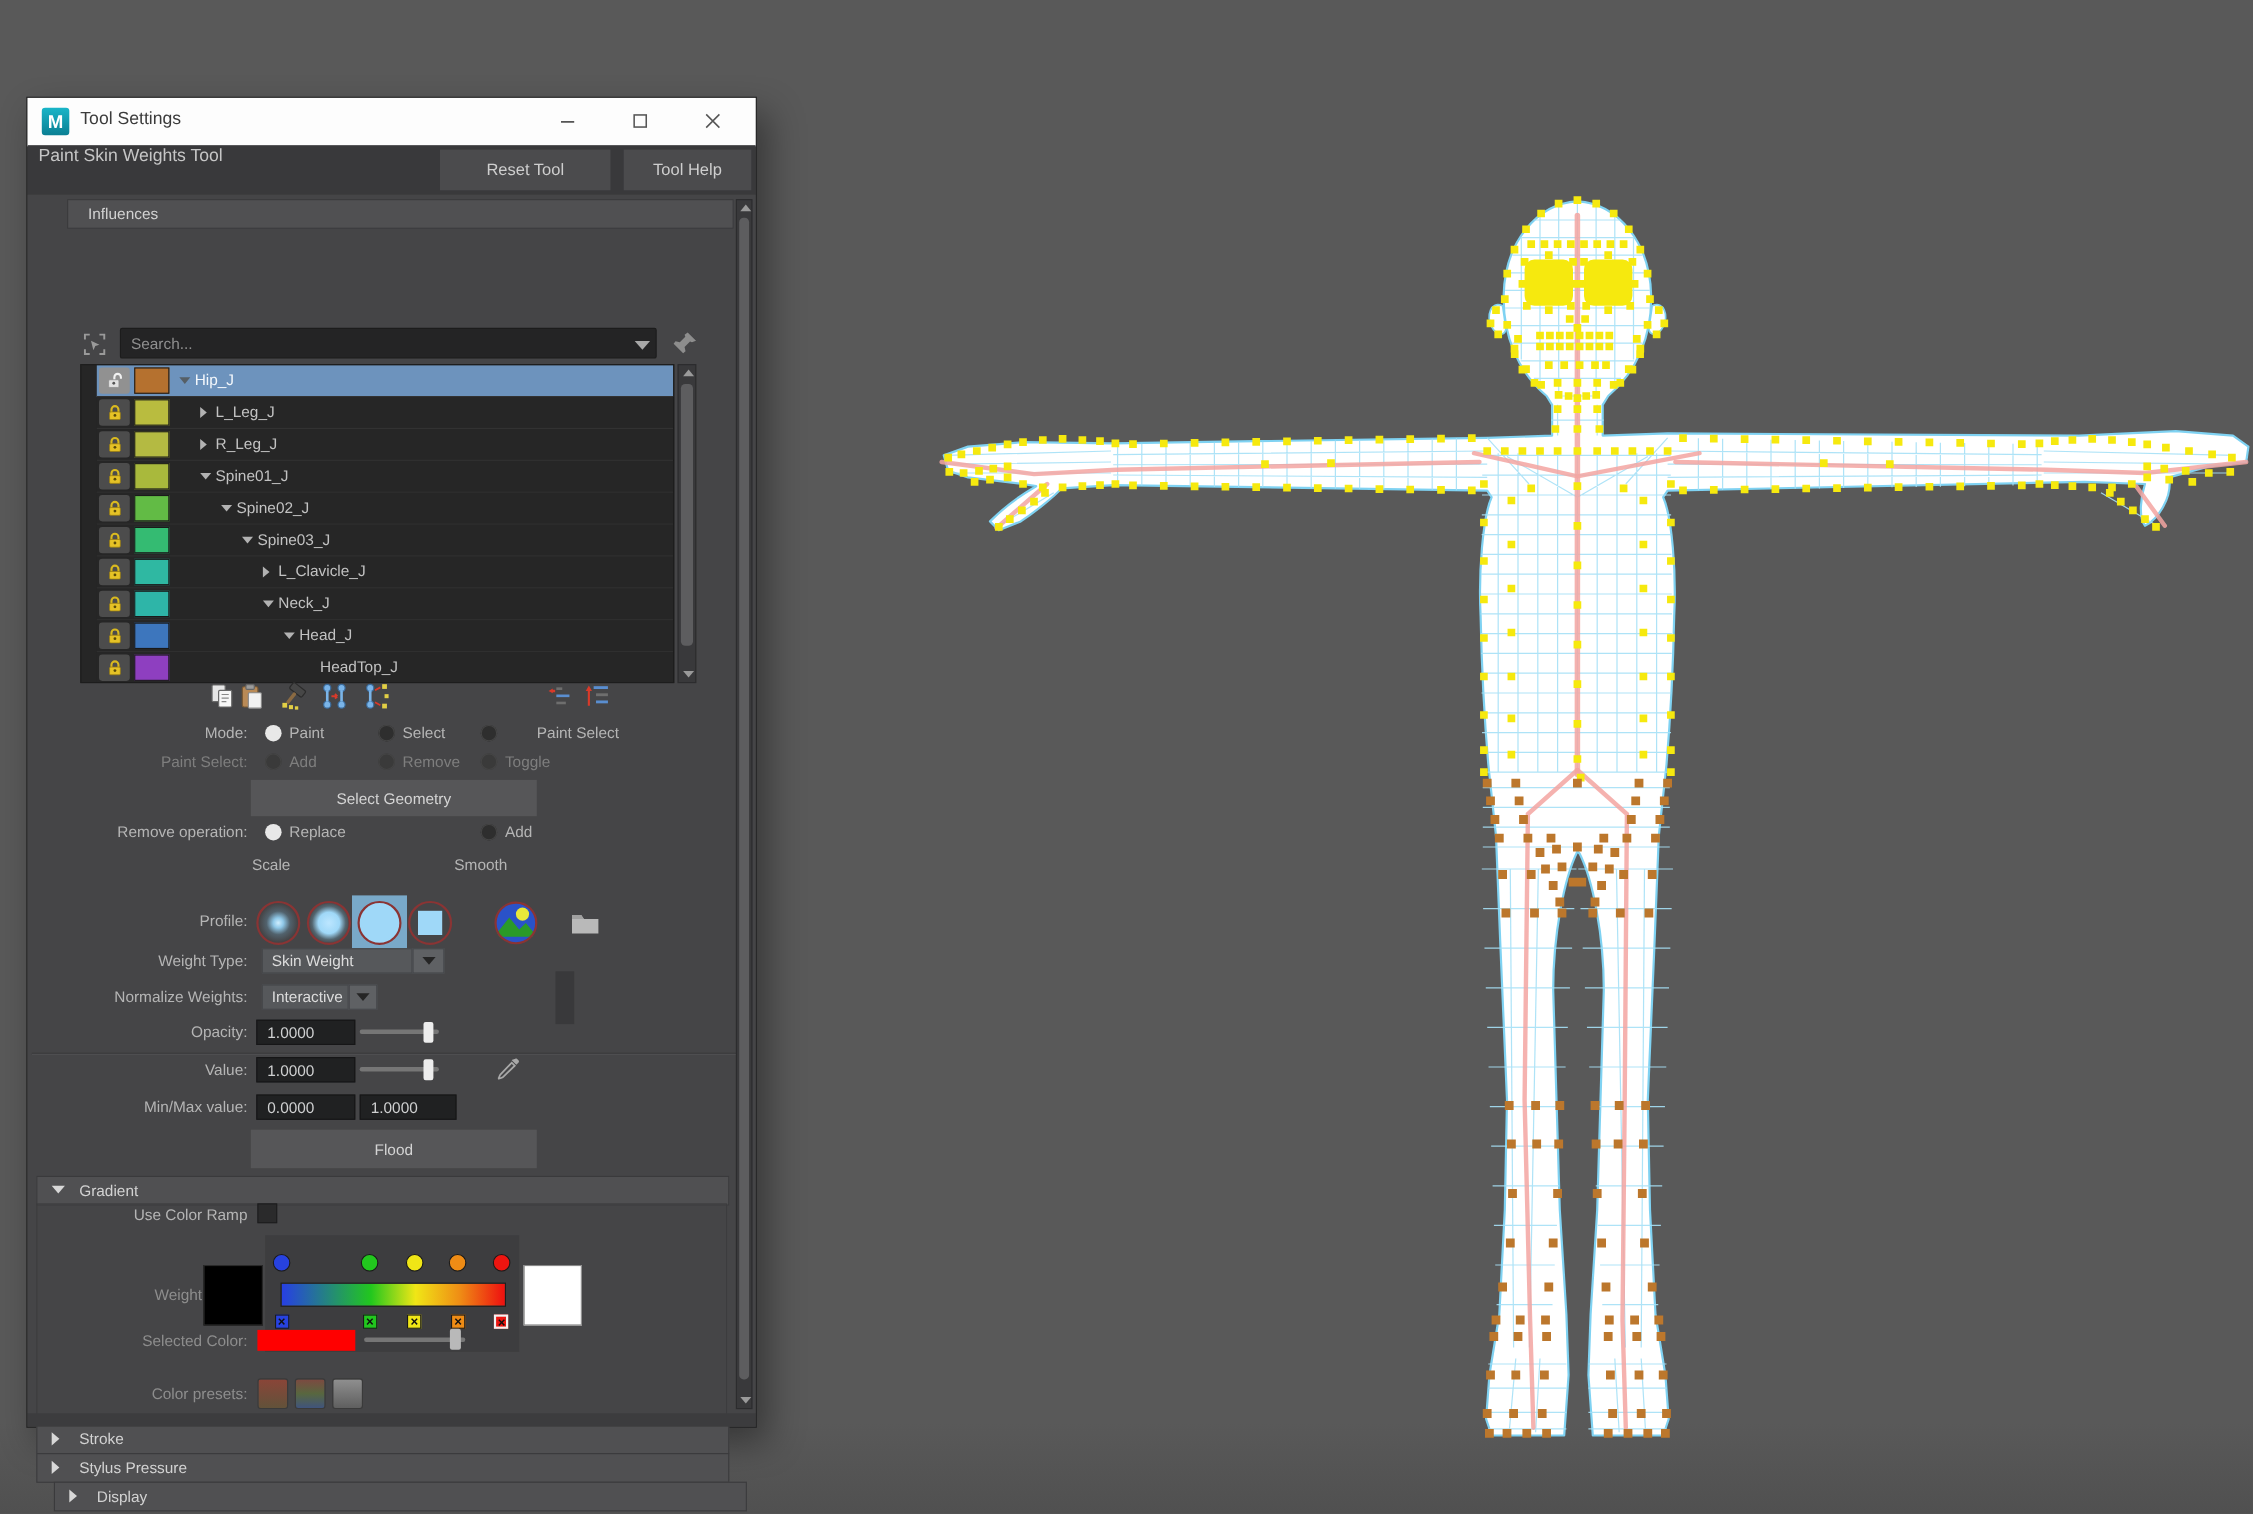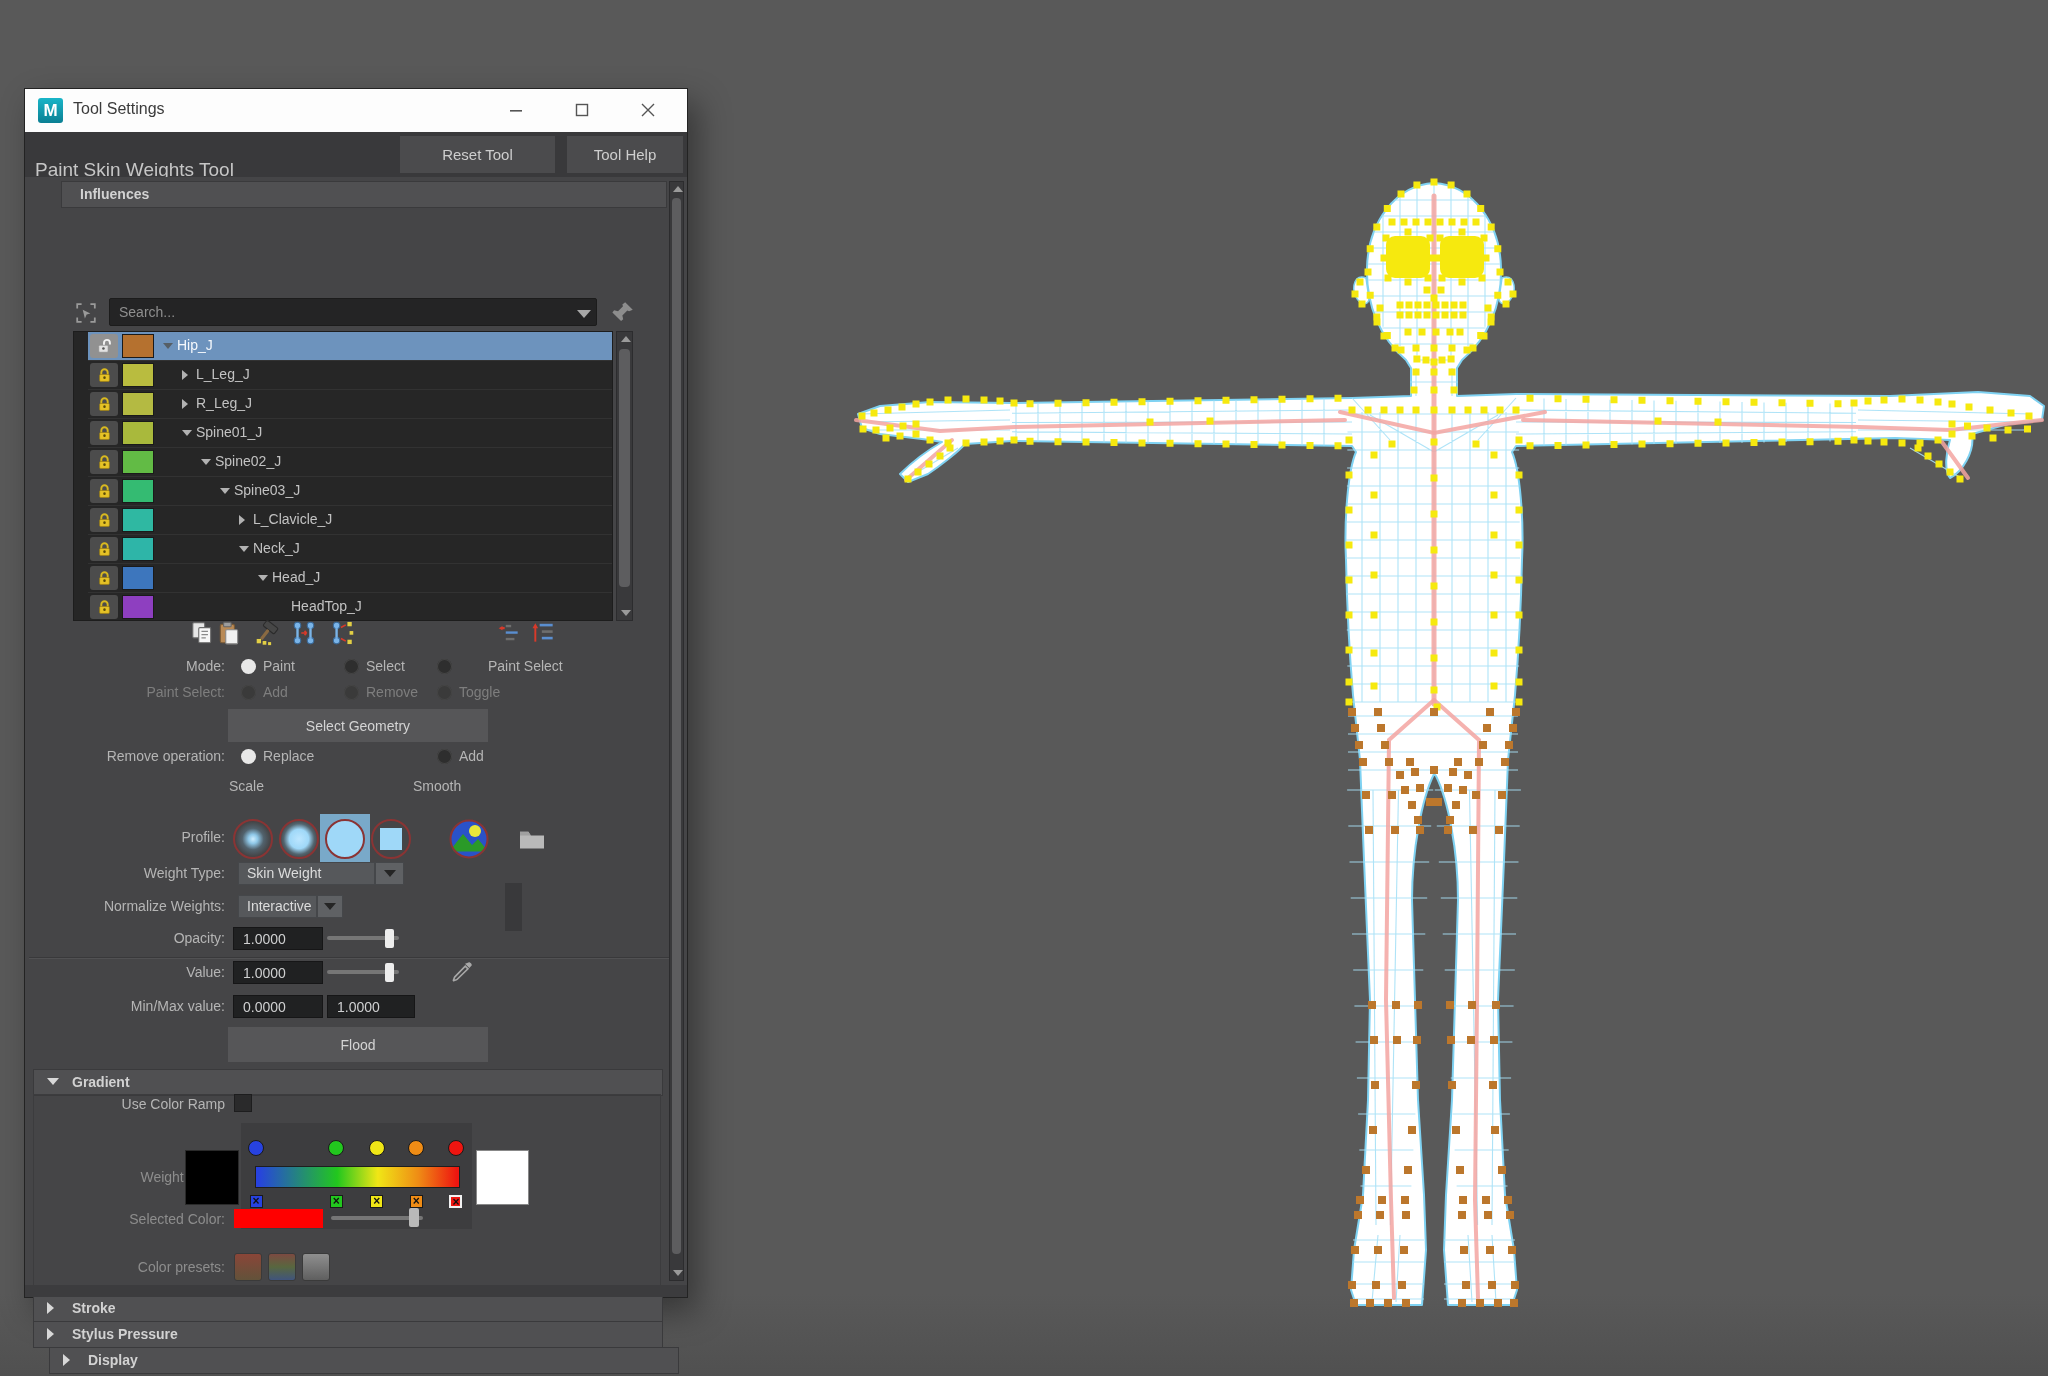--- a/index.html
+++ b/index.html
@@ -12,28 +12,28 @@
     border:1px solid #232323;box-shadow:10px 14px 30px rgba(0,0,0,.38);}
   #titlebar{position:absolute;left:0;top:0;width:662px;height:43px;background:#fdfdfd;border-bottom:1px solid #d8d8d8;}
   #app-icon{position:absolute;left:13px;top:9px;width:25px;height:25px;border-radius:3px;
     background:linear-gradient(180deg,#19b5c8,#0b7f93);color:#fff;font-weight:bold;font-size:17px;
     text-align:center;line-height:25px;}
   #title-text{position:absolute;left:48px;top:11px;font-size:16px;color:#3b3b3b;}
   .cap-btn{position:absolute;top:0;width:46px;height:42px;display:flex;align-items:center;justify-content:center;}
   #btn-min{left:468px}#btn-max{left:534px}#btn-close{left:600px}
   
   #hdrstrip{position:absolute;left:0;top:43px;width:662px;height:45px;background:#39393b;}
-  #tool-name{position:absolute;left:10px;top:27px;font-size:19px;color:#c6c6c6;}
+  #tool-name{position:absolute;left:10px;top:1px;font-size:16px;color:#c6c6c6;}
   .hbtn{position:absolute;top:4px;height:37px;background:#4b4b4d;color:#cecece;font-size:15px;
     display:flex;align-items:center;justify-content:center;border:none;}
   #reset-btn{left:375px;width:155px}#help-btn{left:542px;width:116px}
   
   #settings{position:absolute;left:0;top:88px;width:662px;height:1108px;background:#454547;}
   .sechdr{position:absolute;height:25px;background:#505052;border:1px solid #3a3a3c;
-    color:#d2d2d2;font-weight:bold;font-size:14px;line-height:24px;}
+    color:#d2d2d2;font-weight:normal;font-size:14px;line-height:24px;}
   .sechdr .shl{margin-left:38px;}
   .sarrow{position:absolute;left:13px;top:8px;width:0;height:0;}
   .sdown{border-left:6px solid transparent;border-right:6px solid transparent;border-top:7px solid #d8d8d8;}
   .sright{border-top:6px solid transparent;border-bottom:6px solid transparent;border-left:7px solid #d8d8d8;top:6px;}
   
   #search-icon{position:absolute;left:50px;top:125px;width:22px;height:22px;}
   #search-field{position:absolute;left:84px;top:121px;width:488px;height:28px;background:#242425;
     border:1px solid #1c1c1c;border-radius:2px;color:#bdbdbd;font-size:14px;padding:0 26px 0 9px;box-sizing:border-box;}
   #search-field::placeholder{color:#8f8f8f;}
   #search-dd{position:absolute;left:552px;top:133px;width:0;height:0;border-left:7px solid transparent;

